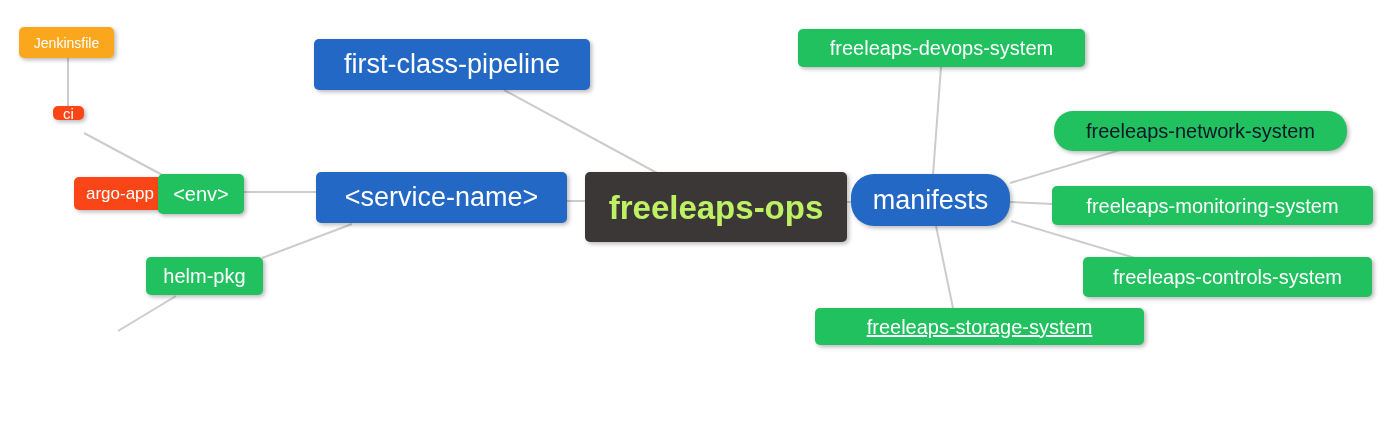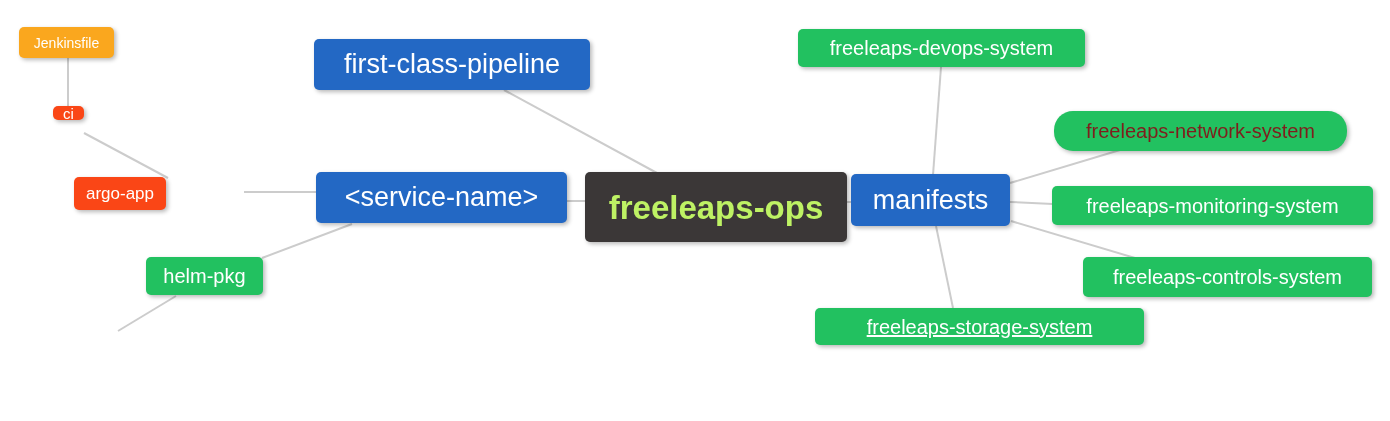--- a/index.html
+++ b/index.html
@@ -38,21 +38,21 @@
     line-height:1;
   }
   
   .n-jenkinsfile { left:19px;  top:27px;  width:95px;  height:31px; font-size:14px; }
   .n-ci          { left:53px;  top:106px; width:31px;  height:14px; font-size:15px; }
   .n-argo-app    { left:30px;  top:177px; width:92px;  height:33px; font-size:17px; }
   .n-env         { left:158px; top:174px; width:86px;  height:40px; font-size:20px; }
   .n-pipeline    { left:314px; top:39px;  width:276px; height:51px; font-size:27px; }
   .n-service     { left:316px; top:172px; width:251px; height:51px; font-size:27px; }
   .n-root        { left:585px; top:172px; width:262px; height:70px; font-size:33px; }
-  .n-manifests   { left:851px; top:174px; width:159px; height:52px; font-size:27px; }
+  .n-manifests   { left:851px; top:174px; width:159px; height:52px; font-size:27px;border-radius:23px; }
   .n-helm        { left:146px; top:257px; width:117px; height:38px; font-size:20px; }
   .n-values      { left:8px;   top:331px; width:168px; height:36px; font-size:17px; }
   .n-devops      { left:798px; top:29px;  width:287px; height:38px; font-size:20px; }
   .n-network     { left:1054px;top:111px; width:293px; height:40px; font-size:20px; }
   .n-monitoring  { left:1052px;top:186px; width:321px; height:39px; font-size:20px; }
   .n-controls    { left:1062px;top:257px; width:289px; height:40px; font-size:20px;margin-left:21px; }
   .n-storage     { left:815px; top:308px; width:329px; height:37px; font-size:20px;text-decoration:underline; }
 </style>
 </head>
 <body>
@@ -72,24 +72,25 @@
     <line x1="933" y1="175" x2="941" y2="67" stroke="#CCCCCC"></line>
     <line x1="1010" y1="183" x2="1120" y2="150" stroke="#CCCCCC"></line>
     <line x1="1010" y1="202" x2="1053" y2="204" stroke="#CCCCCC"></line>
     <line x1="1011" y1="221" x2="1135" y2="258" stroke="#CCCCCC"></line>
     <line x1="936" y1="226" x2="953" y2="308" stroke="#CCCCCC"></line>
   </svg>
 
   <div class="node n-jenkinsfile" style="background: rgb(250, 167, 30); color: rgb(255, 255, 255);">Jenkinsfile</div>
   <div class="node n-ci" style="background: rgb(250, 70, 22); color: rgb(255, 255, 255);">ci</div>
   <div class="node n-argo-app" style="background: rgb(250, 70, 22); color: rgb(255, 255, 255); margin-left: 44px;">argo-app</div>
+  <div class="node n-env" style="background: rgb(34, 193, 96); color: rgb(255, 255, 255);">&lt;env&gt;</div>
   <div class="node n-pipeline" style="background: rgb(35, 104, 196); color: rgb(255, 255, 255);">first-class-pipeline</div>
   <div class="node n-service" style="background: rgb(35, 104, 196); color: rgb(255, 255, 255);">&lt;service-name&gt;</div>
   <div class="node n-root" style="background: rgb(59, 55, 55); color: #bef264; font-weight: bold;">freeleaps-ops</div>
   <div class="node n-manifests" style="background: rgb(35, 104, 196); color: rgb(255, 255, 255);">manifests</div>
   <div class="node n-helm" style="background: rgb(34, 193, 96); color: rgb(255, 255, 255);">helm-pkg</div>
   <div class="node n-devops" style="background: rgb(34, 193, 96); color: rgb(255, 255, 255); text-align: right;">freeleaps-devops-system</div>
-  <div class="node n-network" style="background: rgb(34, 193, 96); color: #7f1d1d; border-radius: 19px;">freeleaps-network-system</div>
+  <div class="node n-network" style="background: rgb(34, 193, 96); color: #0f172a; border-radius: 19px;">freeleaps-network-system</div>
   <div class="node n-monitoring" style="background: rgb(34, 193, 96); color: rgb(255, 255, 255); text-align: right;">freeleaps-monitoring-system</div>
   <div class="node n-controls" style="background: rgb(34, 193, 96); color: rgb(255, 255, 255);">freeleaps-controls-system</div>
   <div class="node n-storage" style="background: rgb(34, 193, 96); color: rgb(255, 255, 255);">freeleaps-storage-system</div>
 
 </div>
 
 </body></html>

